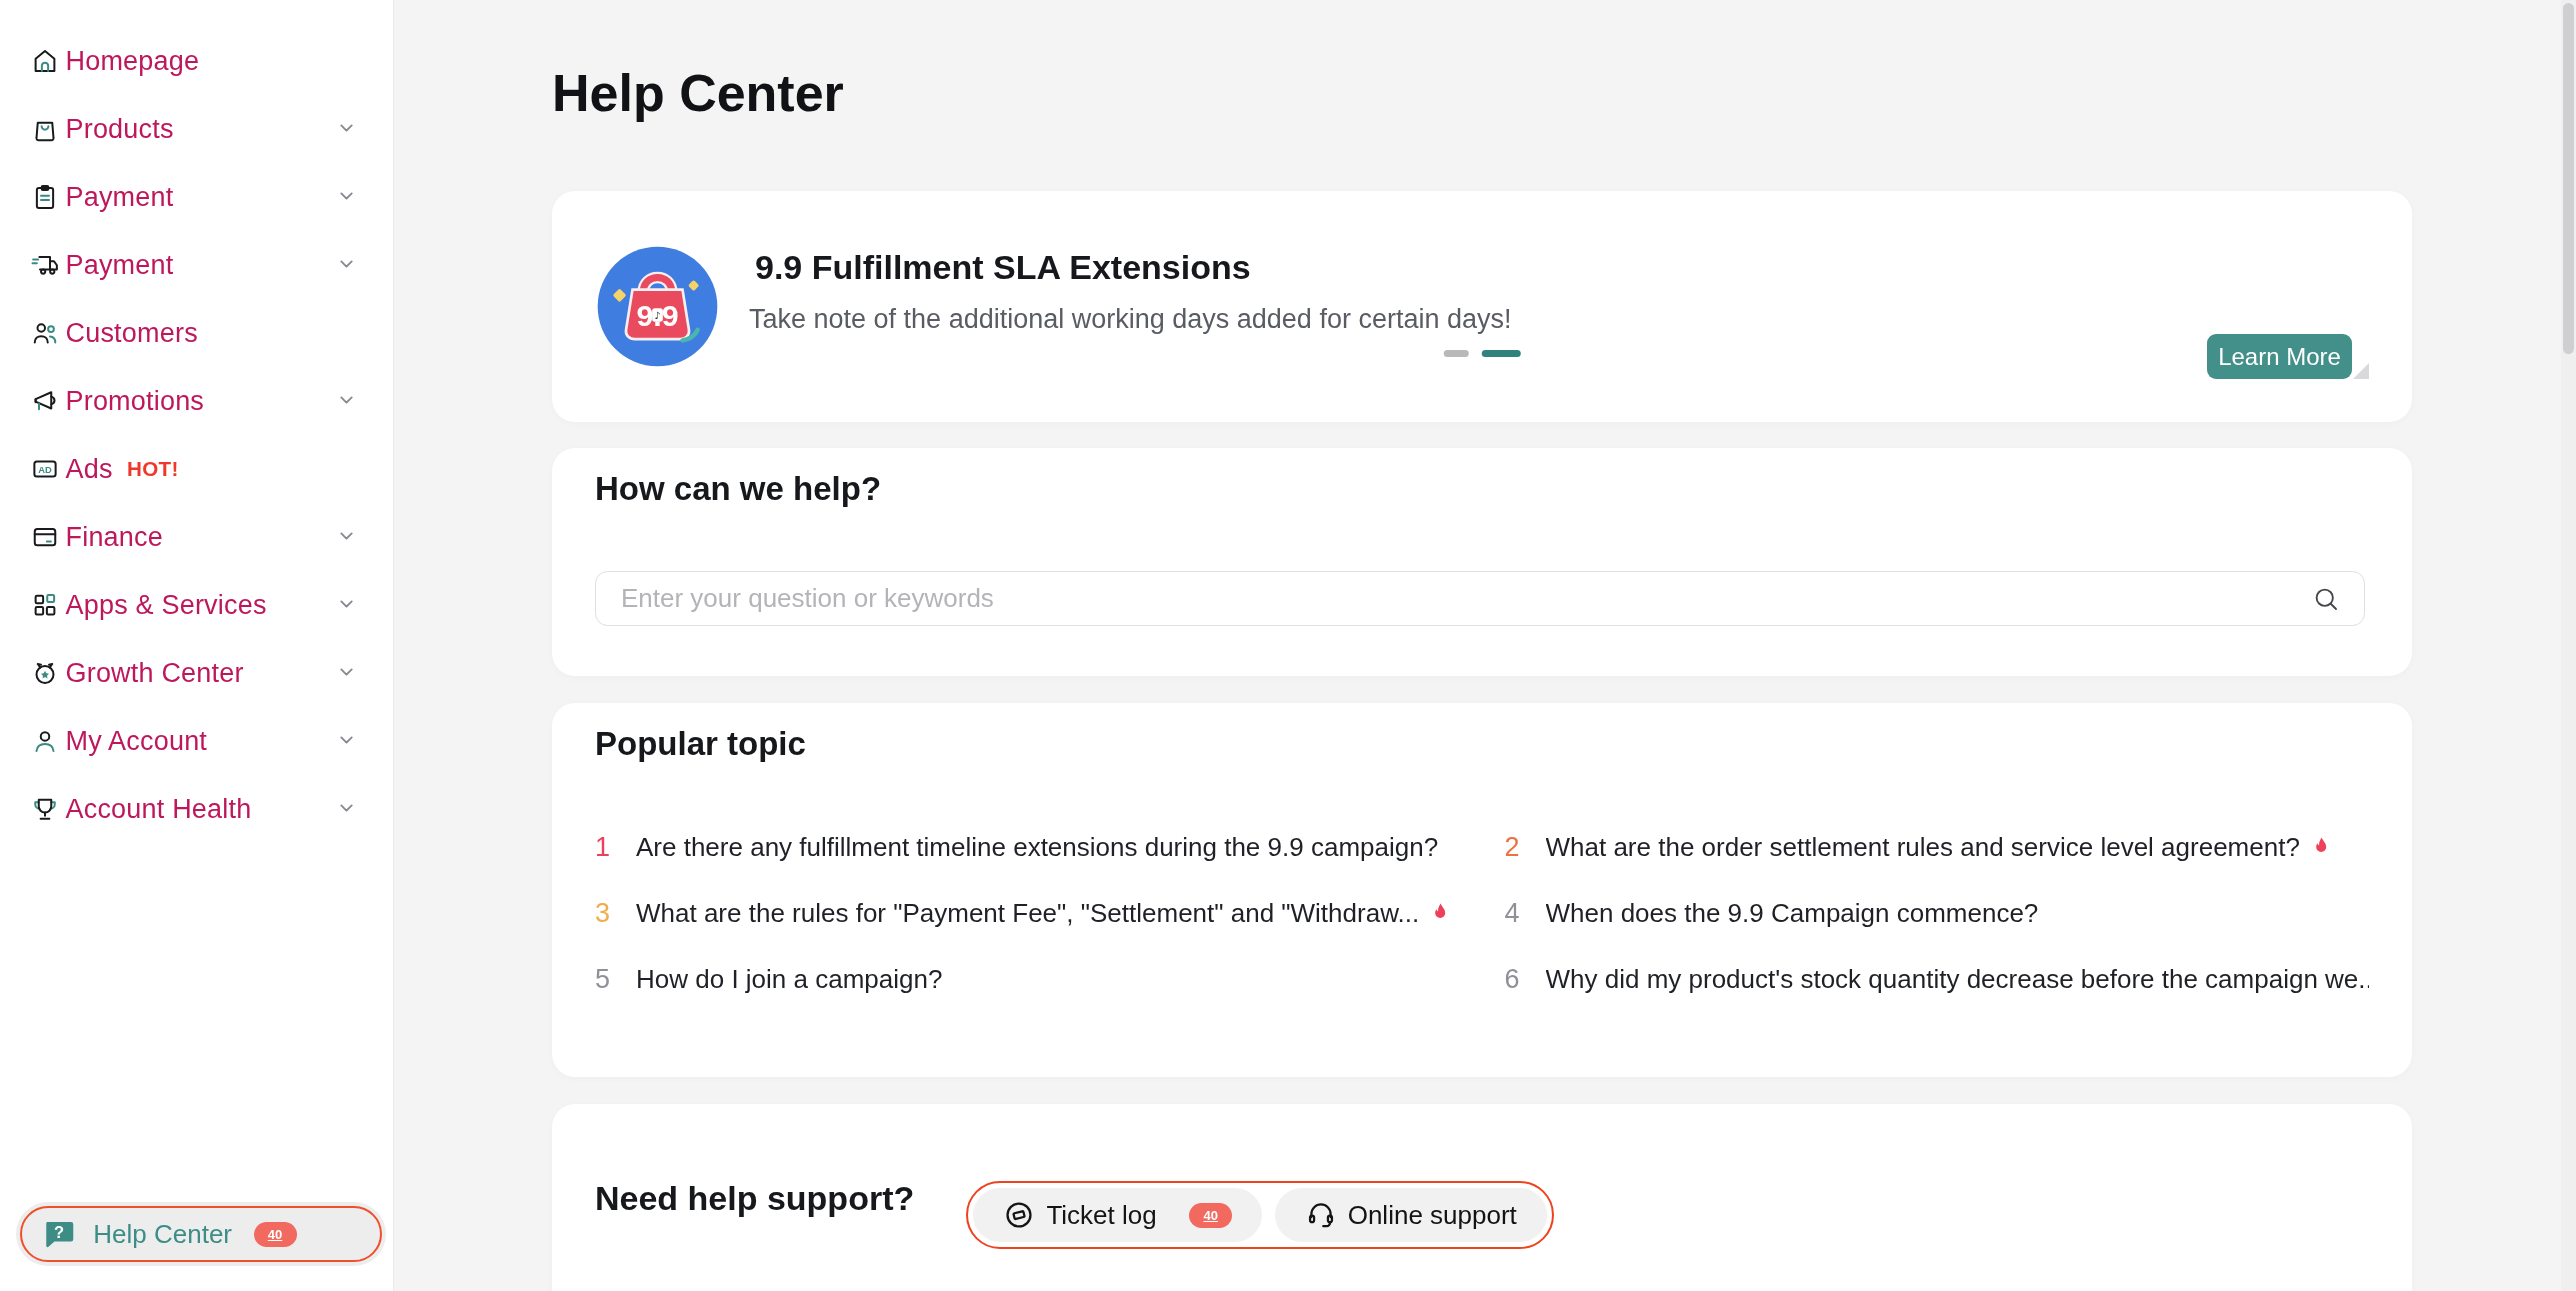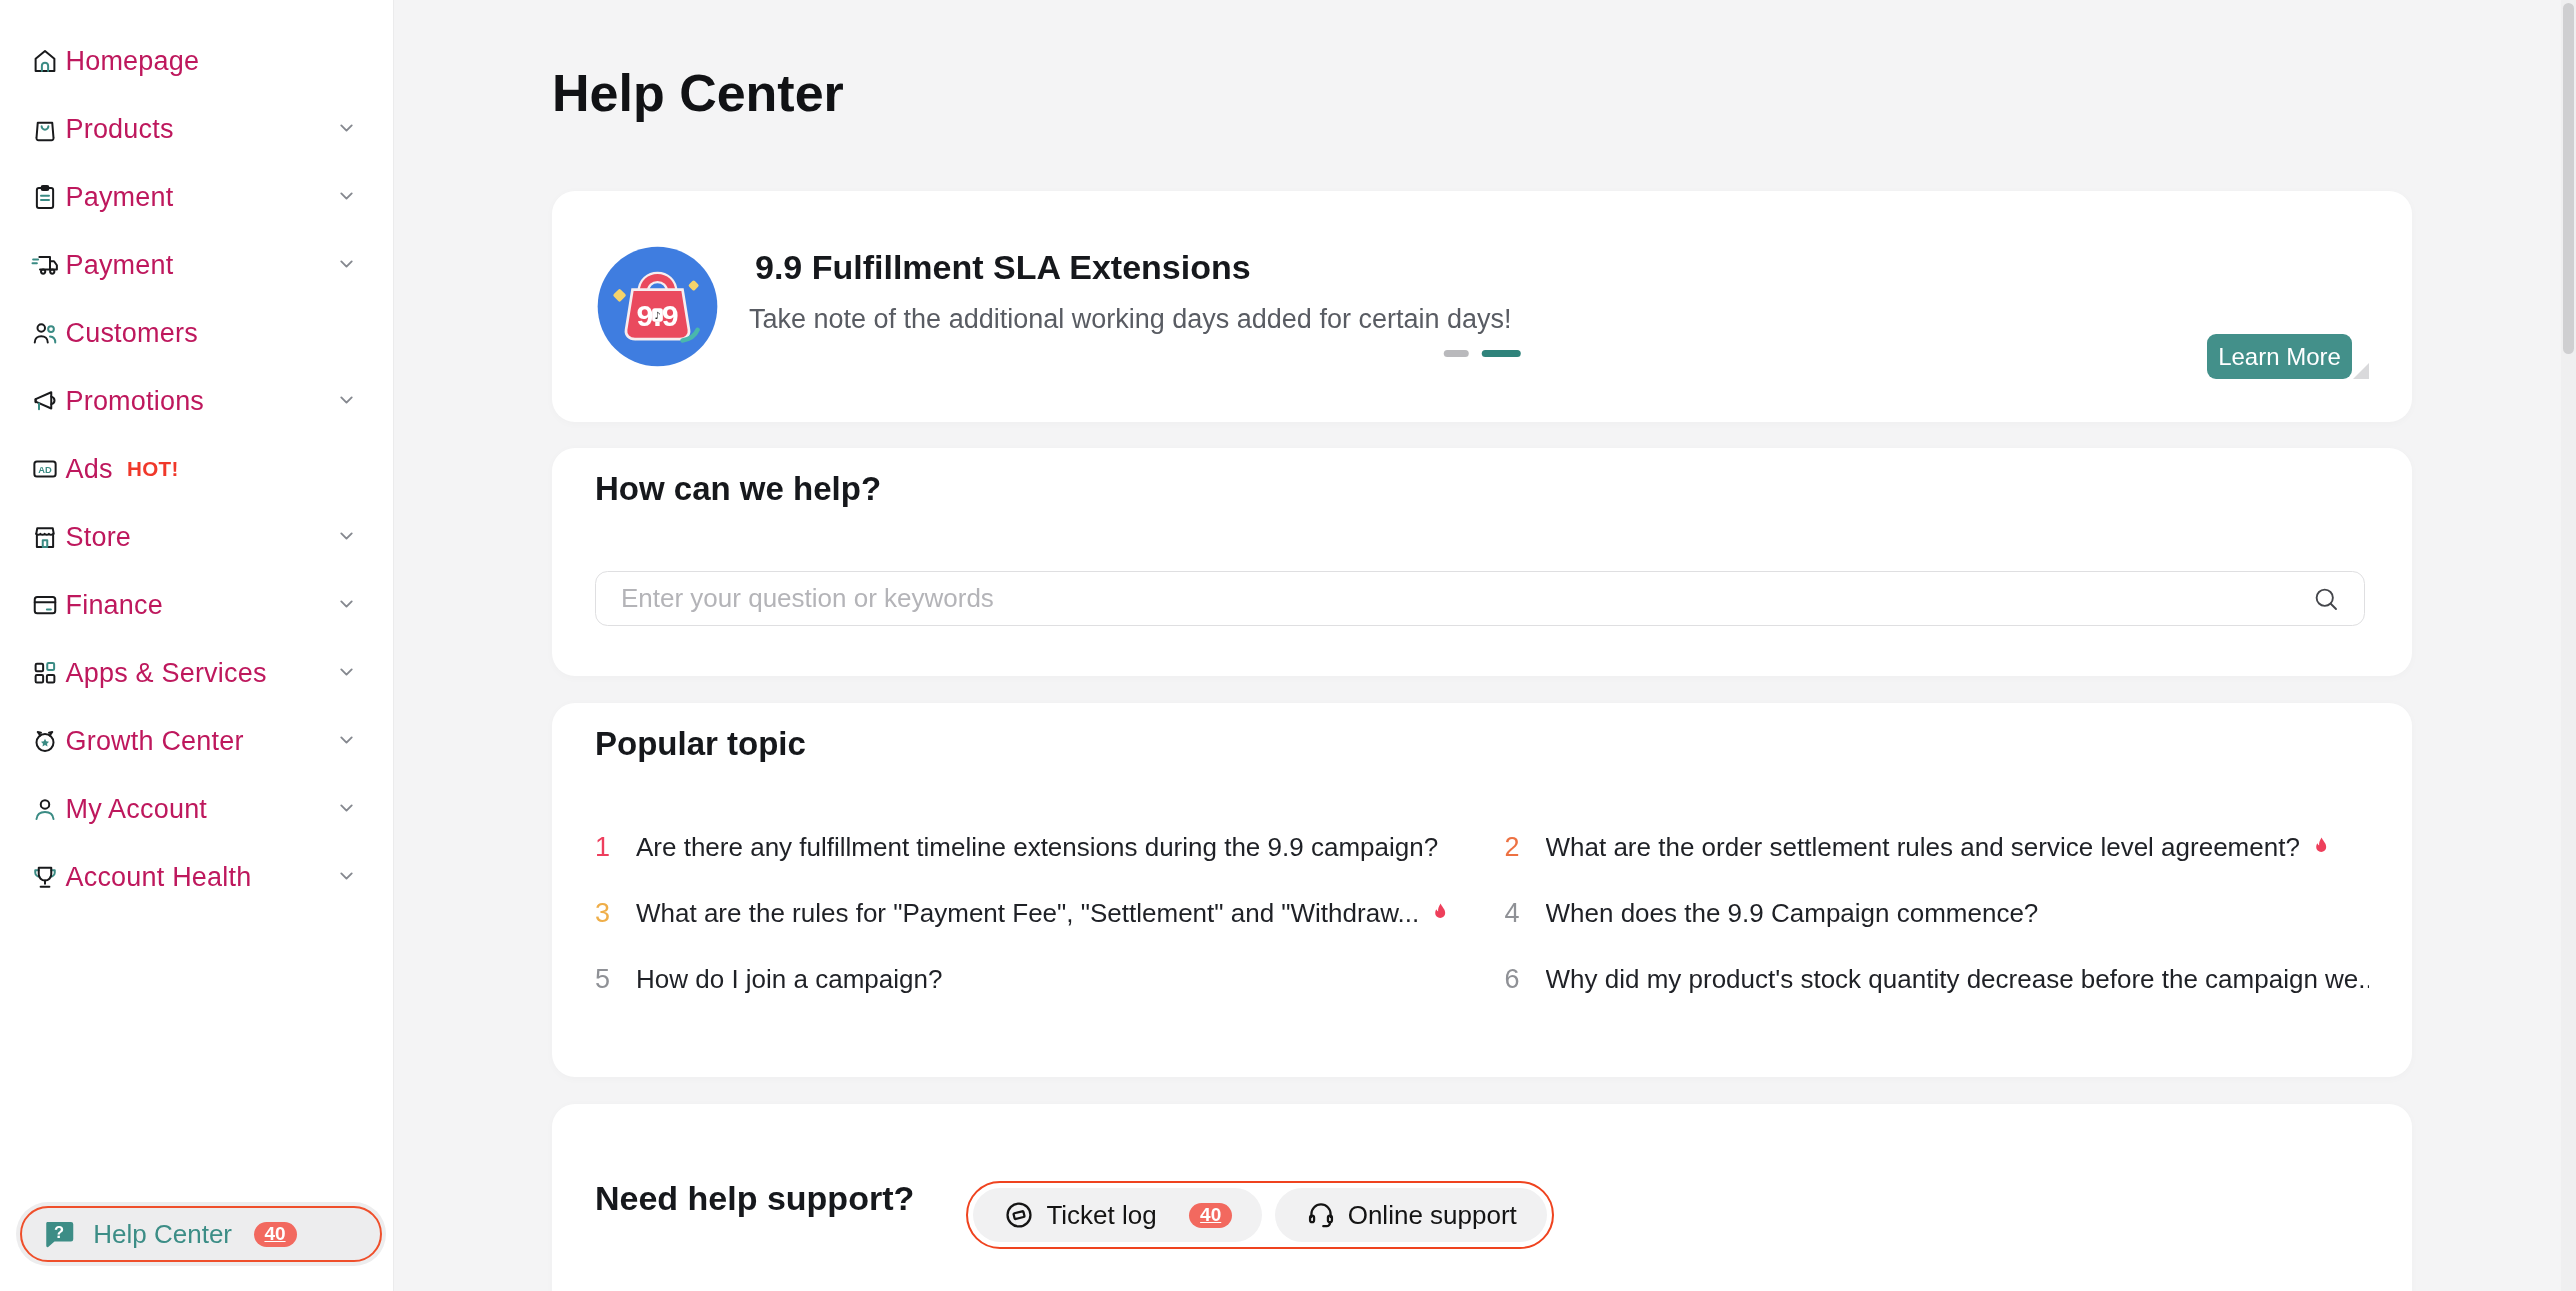--- a/index.html
+++ b/index.html
@@ -31,21 +31,21 @@
     background:#ededee; border-radius:36px; padding:3.6px; cursor:pointer;
   }
   .help-btn-inner {
     width:100%; height:100%; border:2.7px solid #ef4f2b; border-radius:30px;
     display:flex; align-items:center; padding-left:19.7px;
   }
   .help-btn-inner svg.bubble { width:36px; height:36px; }
   .help-label { margin-left:16px; font-size:26px; color:#3c8d86; }
   .count-badge {
     margin-left:21.5px; min-width:43px; height:25px; padding:0 10.7px; background:#f2695f;
-    color:#fff; font-size:19px; font-weight:bold; border-radius:13.4px;
+    color:#fff; font-size:13px; font-weight:bold; border-radius:13.4px;
     display:inline-flex; align-items:center; justify-content:center;text-decoration:underline;
   }
 
   
   .main { position:absolute; left:395px; top:0; right:0; bottom:0; }
   .page-title {
     position:absolute; left:157px; top:63px; font-size:52px; font-weight:700; color:#111215;
   }
   .card {
     position:absolute; left:157px; width:1860px; background:#fff; border-radius:23px;
@@ -215,36 +215,20 @@
       <span class="nicon">
         <svg viewBox="0 0 24 24" fill="none">
           <rect x="3.5" y="6" width="17" height="12" rx="2" stroke="#191a1c" stroke-width="1.6"></rect>
           <text x="12" y="15" text-anchor="middle" font-size="7.5" font-weight="bold" fill="#3a8b84" font-family="Liberation Sans, sans-serif">AD</text>
         </svg>
       </span>
       <span class="nav-label">Ads</span>
       <span class="hot-tag">HOT!</span>
     </div>
 
-    <div class="nav-item">
-      <span class="nicon">
-        <svg viewBox="0 0 24 24" fill="none" stroke="#191a1c" stroke-width="1.6" stroke-linecap="round" stroke-linejoin="round">
-          <path d="M5 9.5 5.8 5h12.4l.8 4.5"></path>
-          <path d="M5 9.5c.8 1 2.5 1 3.3 0 .8 1 2.6 1 3.4 0 .8 1 2.6 1 3.4 0 .8 1 2.5 1 3.3 0"></path>
-          <path d="M5.5 10.8V20h13v-9.2"></path>
-          <rect x="10.2" y="14.5" width="3.6" height="5.5" stroke="#3a8b84"></rect>
-        </svg>
-      </span>
-      <span class="nav-label">Store</span>
-      <span class="chev">
-        <svg viewBox="0 0 24 24" fill="none" stroke="#85888f" stroke-width="1.8" stroke-linecap="round" stroke-linejoin="round">
-            <path d="M7 10l5 5 5-5"></path>
-          </svg>
-      </span>
-    </div>
 
     <div class="nav-item">
       <span class="nicon">
         <svg viewBox="0 0 24 24" fill="none" stroke="#191a1c" stroke-width="1.6" stroke-linecap="round" stroke-linejoin="round">
           <rect x="3.8" y="5.5" width="16.4" height="13" rx="2"></rect>
           <path d="M3.8 9.8h16.4"></path>
           <path d="M13.5 15.5h3.2" stroke="#3a8b84"></path>
         </svg>
       </span>
       <span class="nav-label">Finance</span>

